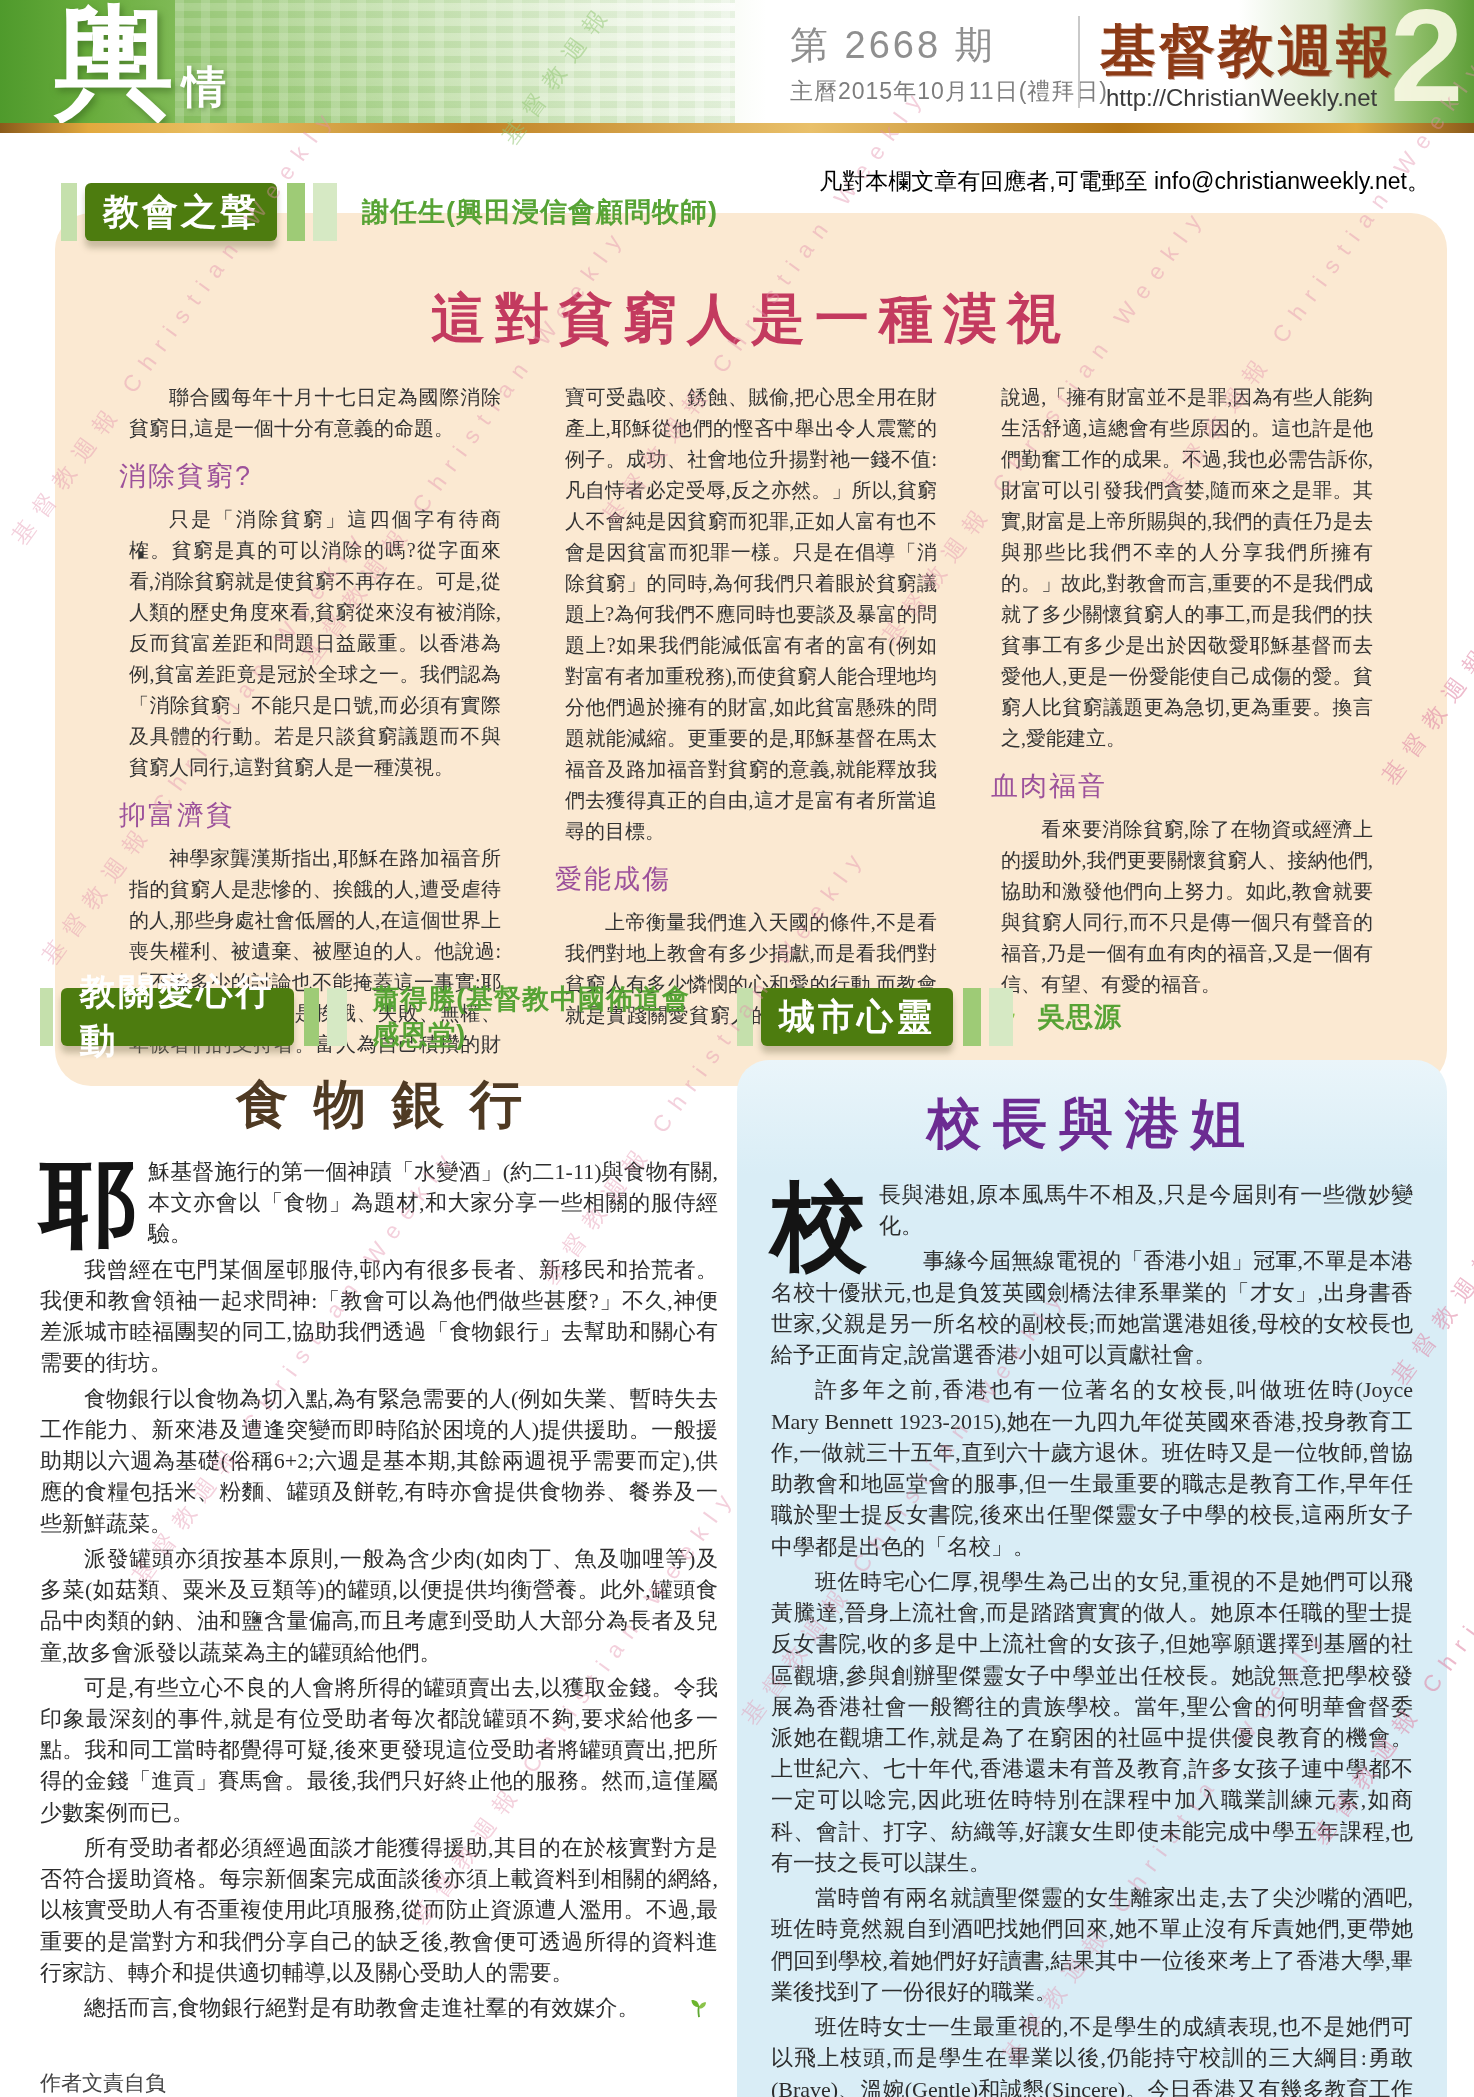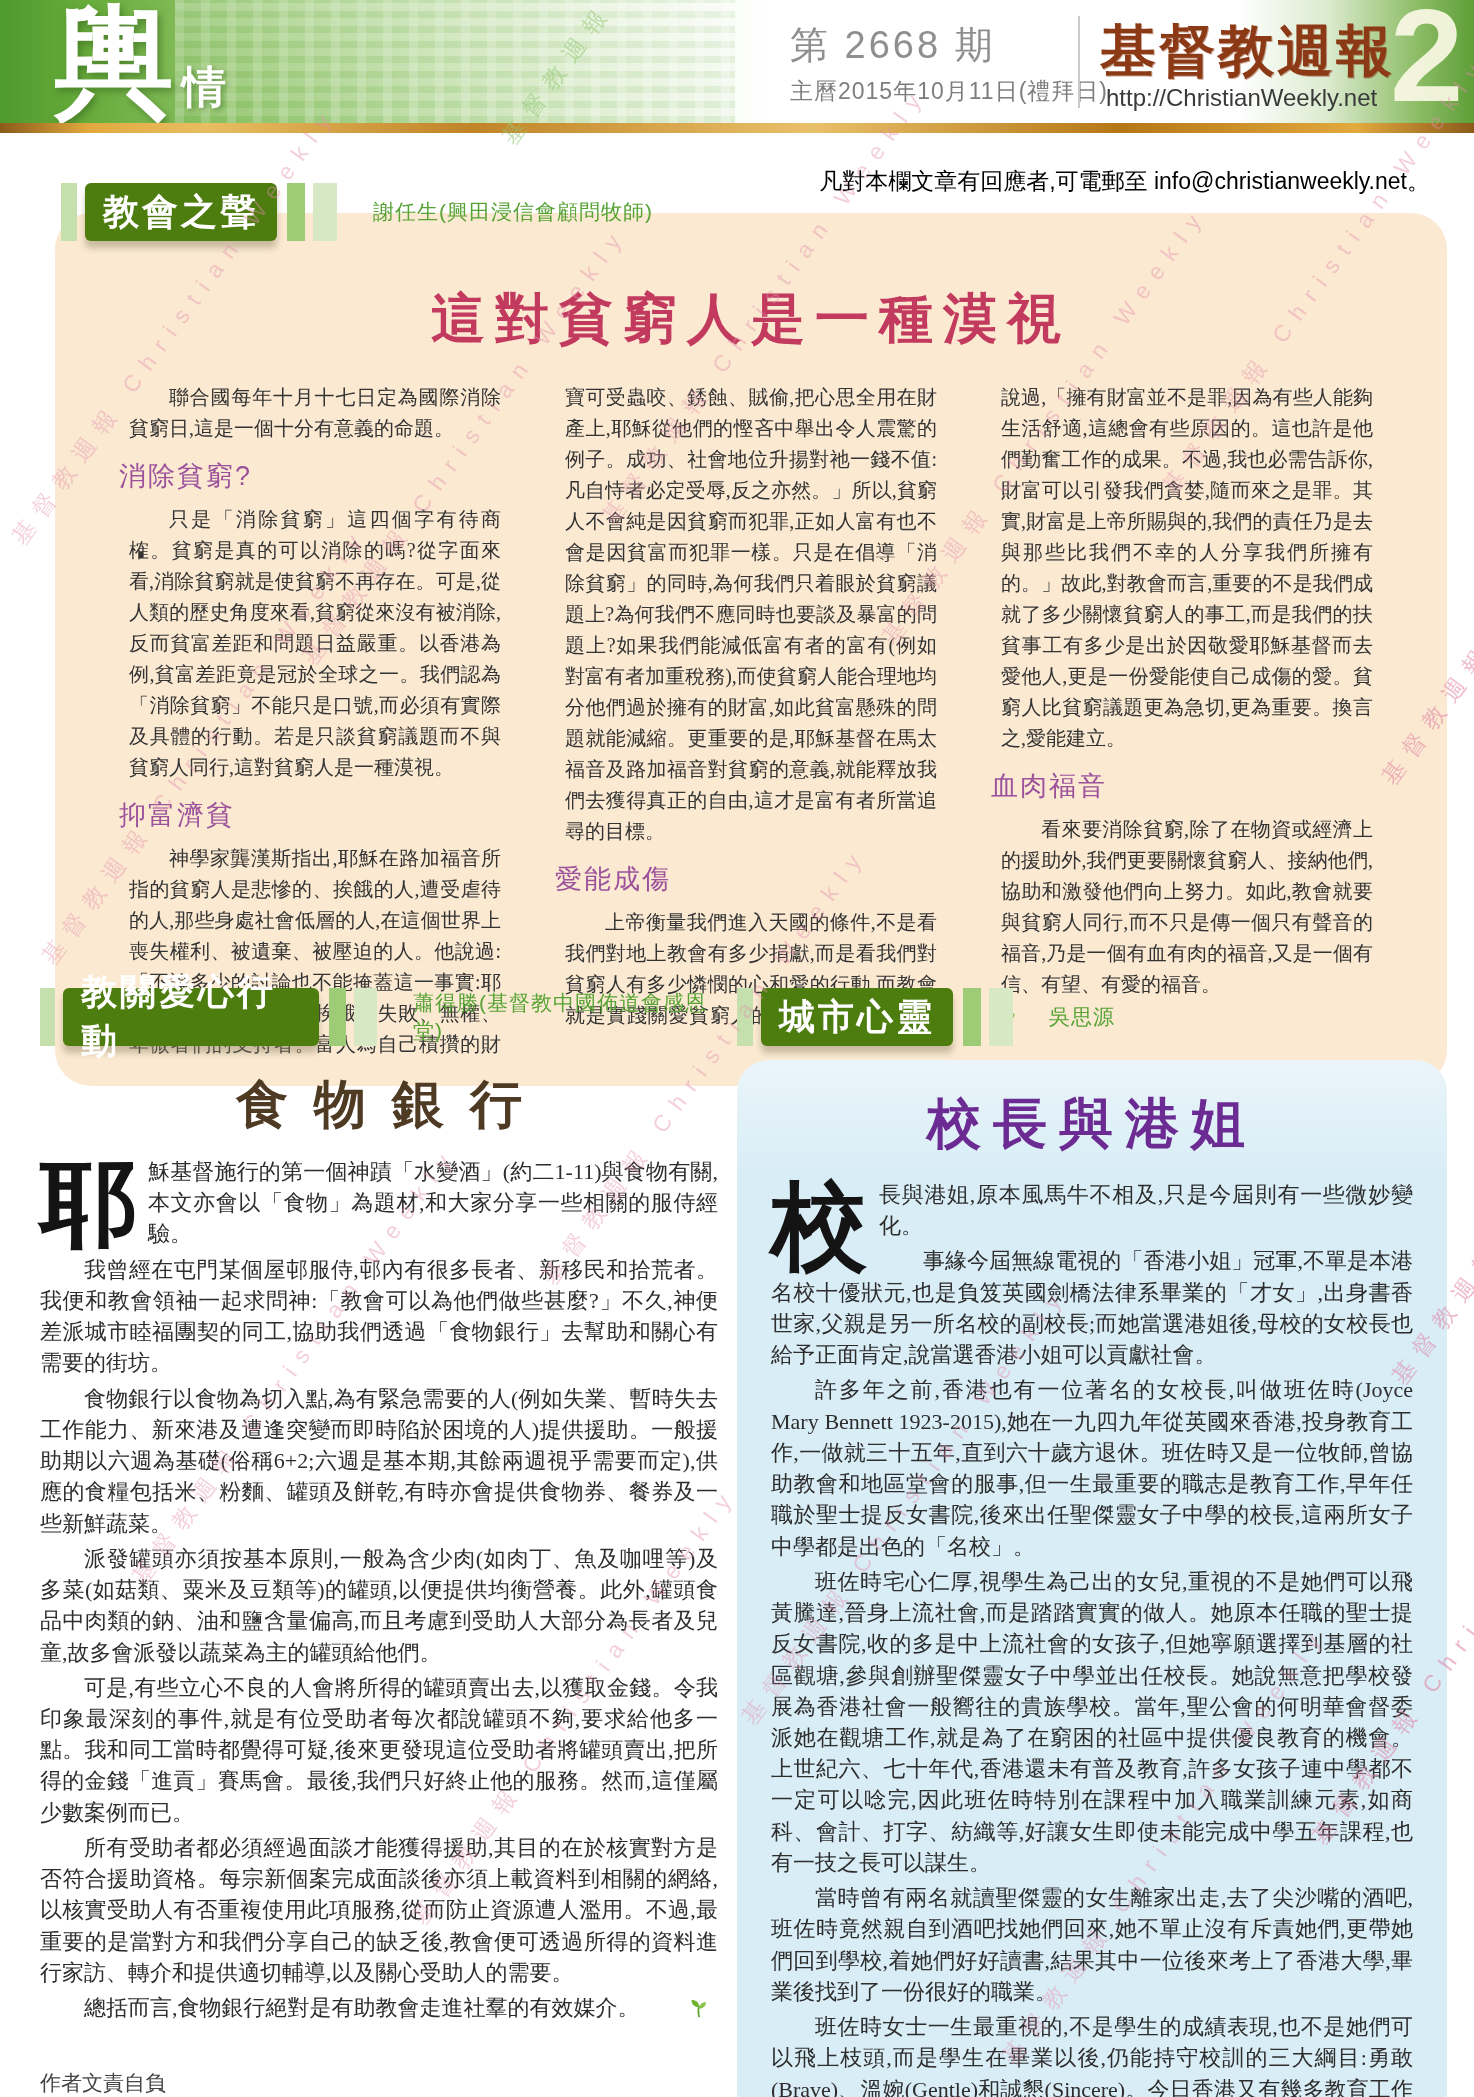--- a/index.html
+++ b/index.html
@@ -46,22 +46,22 @@
 
   
   .sec-head{display:flex;align-items:stretch;height:58px;}
   .sec-head .tab1{width:16px;background:#C5E0AC;margin-right:8px;}
   .sec-head .box{background:#4d7c0f;color:#fff;font-weight:bold;font-size:36px;
     font-family:"Liberation Sans",sans-serif;letter-spacing:3px;border-radius:6px;
     padding:0 18px;display:flex;align-items:center;
     box-shadow:0 7px 6px rgba(140,130,100,.45);}
   .sec-head .tab2{width:18px;background:#9ECB76;margin-left:10px;}
   .sec-head .tab3{width:24px;background:#D6E9C4;margin-left:8px;}
-  .byline{font-family:"Liberation Sans",sans-serif;color:#57A335;font-weight:normal;
-    font-size:21px;margin-left:36px;align-self:center;letter-spacing:1px;}
+  .byline{font-family:"Liberation Sans",sans-serif;color:#57A335;font-weight:bold;
+    font-size:27px;margin-left:25px;align-self:center;letter-spacing:1px;}
 
   
   .article1{position:absolute;top:213px;left:55px;width:1392px;min-height:712px;
     background:#FBE9D2;border-radius:36px;padding:30px 46px 26px;box-sizing:border-box;z-index:4;}
   .article1 .sec-head{position:absolute;top:-30px;left:6px;}
   .a1-title{text-align:center;color:#C33A5F;font-size:54px;font-weight:bold;
     letter-spacing:10px;margin:40px 0 26px;}
   .a1-cols{column-count:3;column-gap:44px;font-size:20px;line-height:1.55;
     text-align:justify;color:#333;padding:0 18px;}
   .a1-cols p{margin:0 10px 2px;text-indent:2em;}

